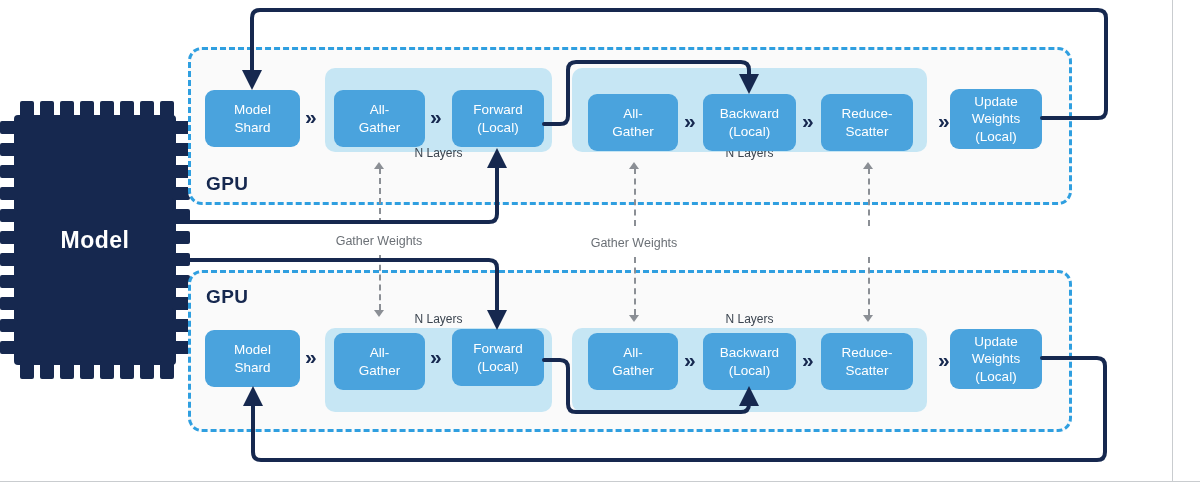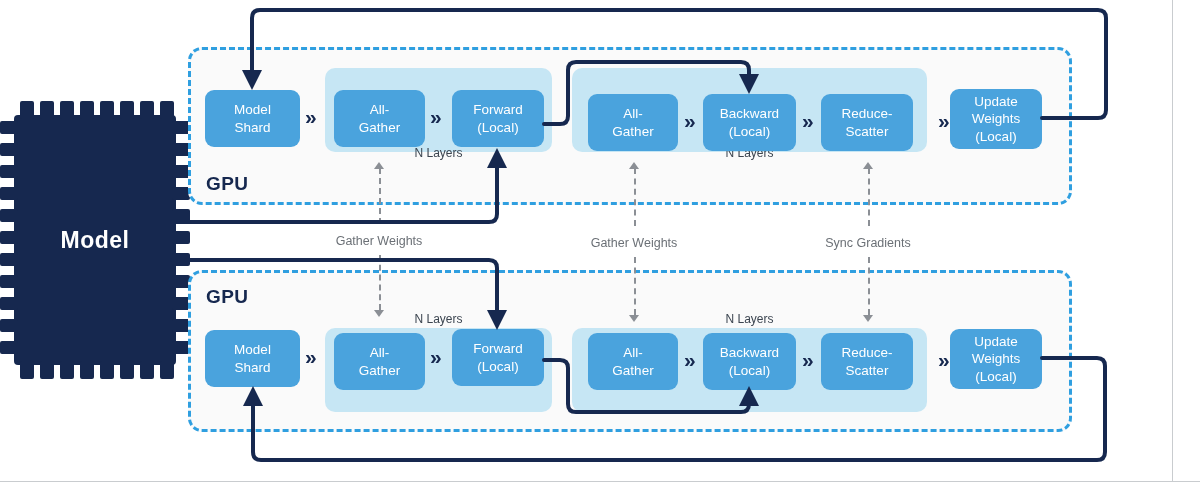--- a/index.html
+++ b/index.html
@@ -290,21 +290,20 @@
   <div class="dash-v" style="left:634px; top:168px; height:58px;"></div>
   <div class="dash-arrow up" style="left:629px; top:162px;"></div>
   <div class="dash-v" style="left:634px; top:257px; height:58px;"></div>
   <div class="dash-arrow down" style="left:629px; top:315px;"></div>
   <div class="dash-label" style="left:534px; top:236px; width:200px;">Gather Weights</div>
 
   <div class="dash-v" style="left:868px; top:168px; height:58px;"></div>
   <div class="dash-arrow up" style="left:863px; top:162px;"></div>
   <div class="dash-v" style="left:868px; top:257px; height:58px;"></div>
   <div class="dash-arrow down" style="left:863px; top:315px;"></div>
-  <div class="dash-label" style="left:768px; top:236px; width:200px;">Sync Gradients</div>
 
   <svg class="wires" viewBox="0 0 1200 499">
 
     <path class="wire" d="M 1042 118 L 1098 118 Q 1106 118 1106 110 L 1106 18 Q 1106 10 1098 10 L 260 10 Q 252 10 252 18 L 252 72"></path>
     <polygon class="wirehead" points="252,90 242,70 262,70"></polygon>
 
     <path class="wire" d="M 172 222 L 489 222 Q 497 222 497 214 L 497 167"></path>
     <polygon class="wirehead" points="497,148 487,168 507,168"></polygon>
 
     <path class="wire" d="M 544 124 L 560 124 Q 568 124 568 116 L 568 70 Q 568 62 576 62 L 741 62 Q 749 62 749 70 L 749 76"></path>

